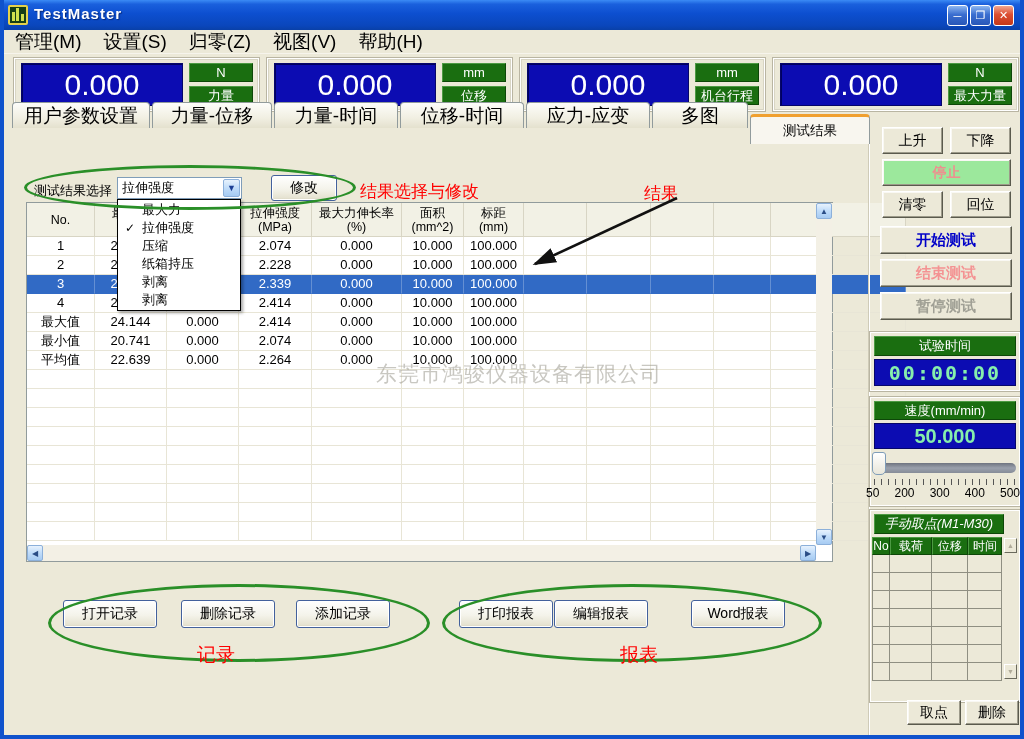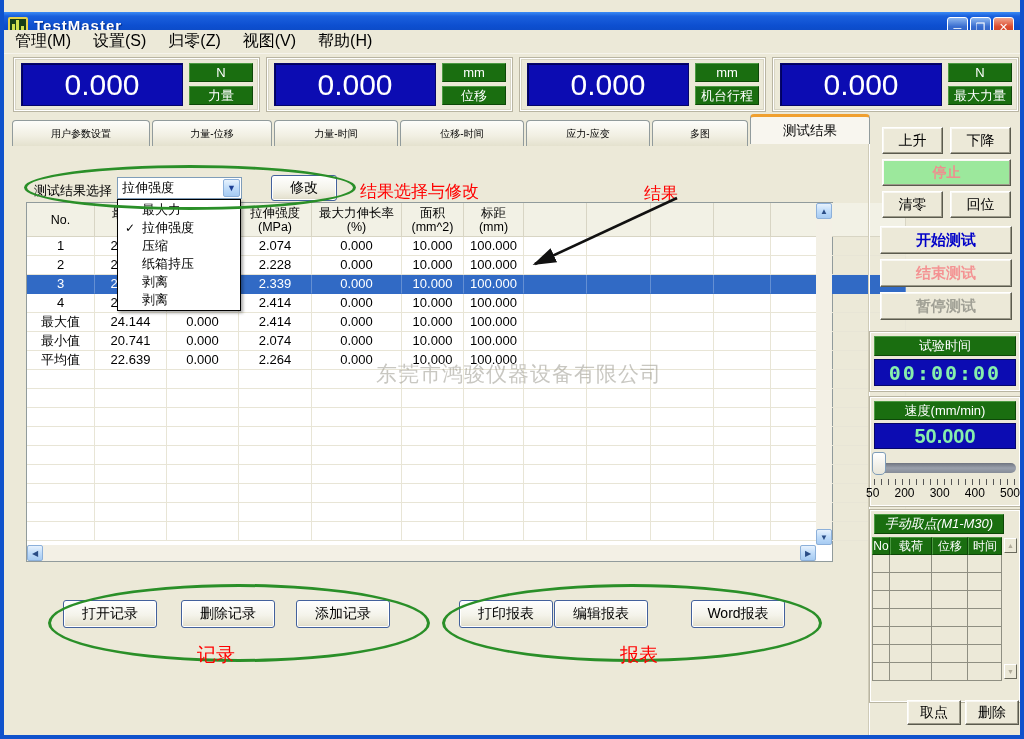--- a/index.html
+++ b/index.html
@@ -1,49 +1,49 @@
 <!DOCTYPE html>
 <html><head>
 <meta charset="utf-8">
 <style>
   html,body{margin:0;padding:0;background:#555;}
   *{box-sizing:border-box;font-family:"Liberation Sans","DejaVu Sans",sans-serif;}
   #win{position:relative;width:1024px;height:739px;background:#ECE9D8;overflow:hidden;
        border-left:4px solid #0f52cc;border-right:4px solid #0f52cc;border-bottom:4px solid #0f52cc;}
   
-  .titlebar{position:absolute;left:-4px;top:12px;width:1024px;height:30px;
+  .titlebar{position:absolute;left:-4px;top:0;width:1024px;height:30px;
      background:linear-gradient(180deg,#3b8bf5 0%,#1a60dd 14%,#0d4fd0 45%,#0a46bb 86%,#0940a8 100%);
      display:flex;align-items:center;}
   .title-icon{position:absolute;left:8px;top:5px;width:20px;height:20px;background:#173f17;
      border:2px solid #e5d24a;border-radius:2px;display:flex;align-items:flex-end;justify-content:space-around;padding:2px 1px;}
   .title-icon i{display:block;width:3px;background:#cfe04e;}
   .title-text{position:absolute;left:34px;top:5px;color:#fff;font-weight:bold;font-size:15px;letter-spacing:1px;
      text-shadow:1px 1px 1px #05287a;}
   .win-btns{position:absolute;right:10px;top:5px;display:flex;gap:2px;}
   .wbtn{width:21px;height:21px;border:1px solid #fff;border-radius:3px;color:#fff;font-size:11px;font-weight:bold;
      display:flex;align-items:center;justify-content:center;
      background:linear-gradient(180deg,#8db7f0,#3a6ed0 45%,#2857b8);}
   .wbtn.close{background:linear-gradient(180deg,#f2a68e,#dc4e32 45%,#c43818);}
   
   .menubar{position:absolute;left:0;top:30px;width:1016px;height:24px;background:#ECE9D8;display:flex;align-items:center;
      border-bottom:1px solid #f6f4ec;}
-  .menu-item{padding:2px 11px;font-size:16px;color:#000;}
+  .menu-item{padding:2px 11px;font-size:19px;color:#000;}
   
   .dpanel{position:absolute;top:58px;height:53px;width:245px;background:#ECE9D8;
      border:1px solid #fff;box-shadow:0 0 0 1px #b9b5a2, inset 0 0 0 1px #d8d5c4;}
   .lcd{position:absolute;left:6px;top:4px;width:162px;height:43px;background:#0c0cb2;color:#fff;
      border:1px solid #06066a;box-shadow:inset 1px 1px 0 #000060;
      display:flex;align-items:center;justify-content:center;font-size:30px;}
   .gbox{position:absolute;left:174px;width:64px;height:19px;background:#1a6e10;color:#fff;font-size:13px;
      border:1px solid;border-color:#4d9a43 #0d4708 #0d4708 #4d9a43;display:flex;align-items:center;justify-content:center;}
   .gbox.unit{top:4px;} .gbox.lab{top:27px;}
   
-  .tab{position:absolute;top:120px;height:26px;background:linear-gradient(180deg,#fdfdfa,#f1efe2 60%,#e4e1ce);
+  .tab{position:absolute;top:102px;height:26px;background:linear-gradient(180deg,#fdfdfa,#f1efe2 60%,#e4e1ce);
      border:1px solid #919b9c;border-bottom:none;border-radius:4px 4px 0 0;
-     display:flex;align-items:center;justify-content:center;font-size:10px;}
+     display:flex;align-items:center;justify-content:center;font-size:19px;}
   .tab.active{top:114px;height:30px;background:#f8f6ef;border-top:3px solid #f0a030;z-index:2;font-size:13.5px;}
   
   .sel-label{position:absolute;left:30px;top:182px;font-size:13px;}
   .combo{position:absolute;left:113px;top:177px;width:125px;height:22px;background:#fff;border:1px solid #7F9DB9;
      font-size:13px;display:flex;align-items:center;padding-left:4px;}
   .combo .cbtn{position:absolute;right:1px;top:1px;width:17px;height:18px;border:1px solid #8cb0da;border-radius:2px;
      background:linear-gradient(180deg,#e7f2fd,#c0dcf9 50%,#a6cbf2);color:#1c3f94;font-size:9px;
      display:flex;align-items:center;justify-content:center;}
   .xp-btn{border:1px solid #43619c;border-radius:3px;font-size:14px;color:#000;
      background:linear-gradient(180deg,#ffffff 0%,#f4f3ea 55%,#e6e3d2 90%,#d8d4c0 100%);

